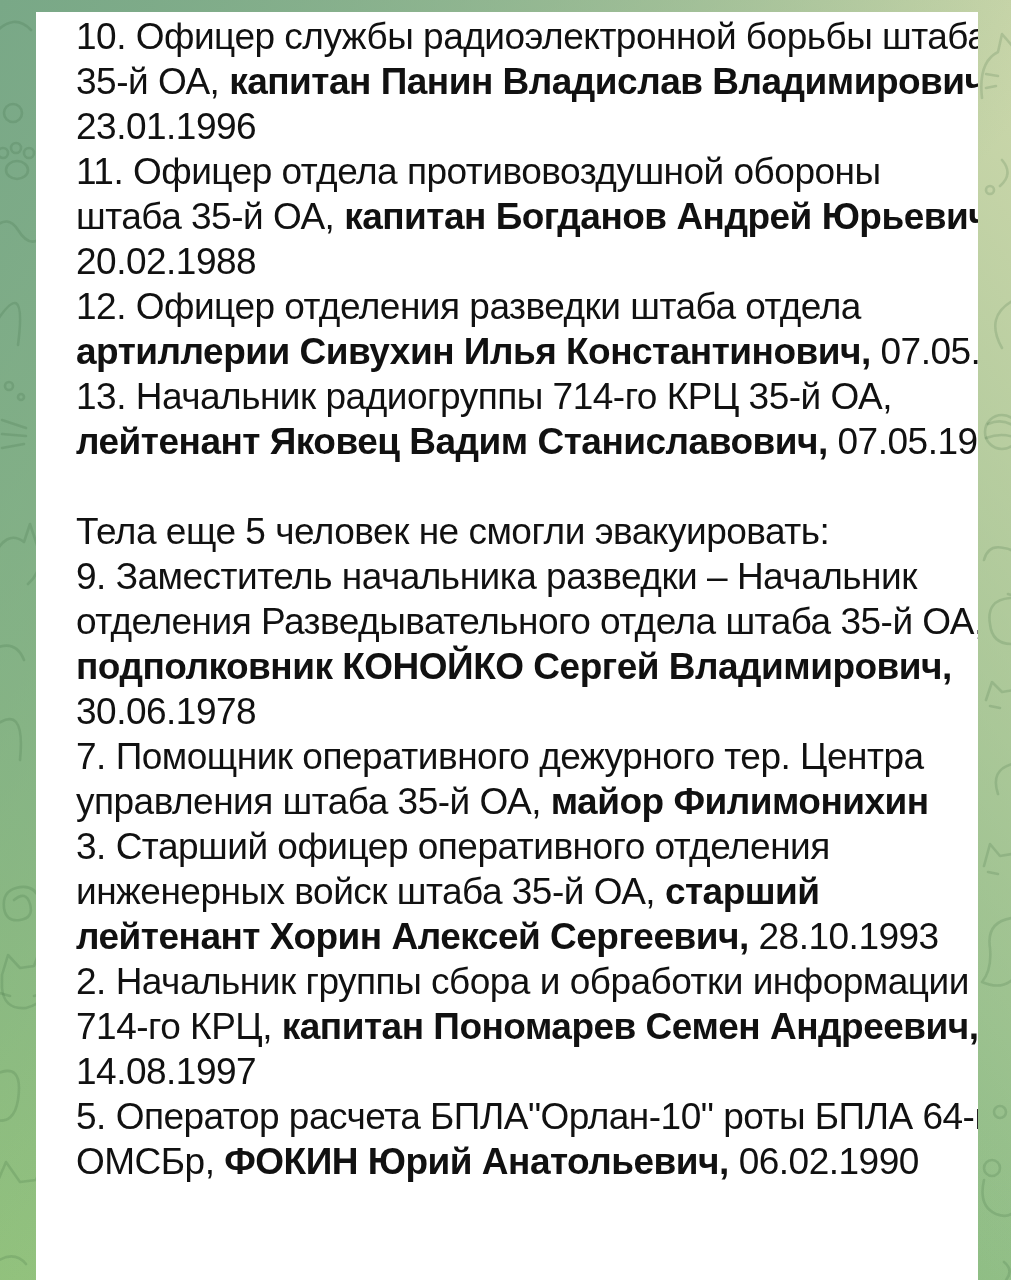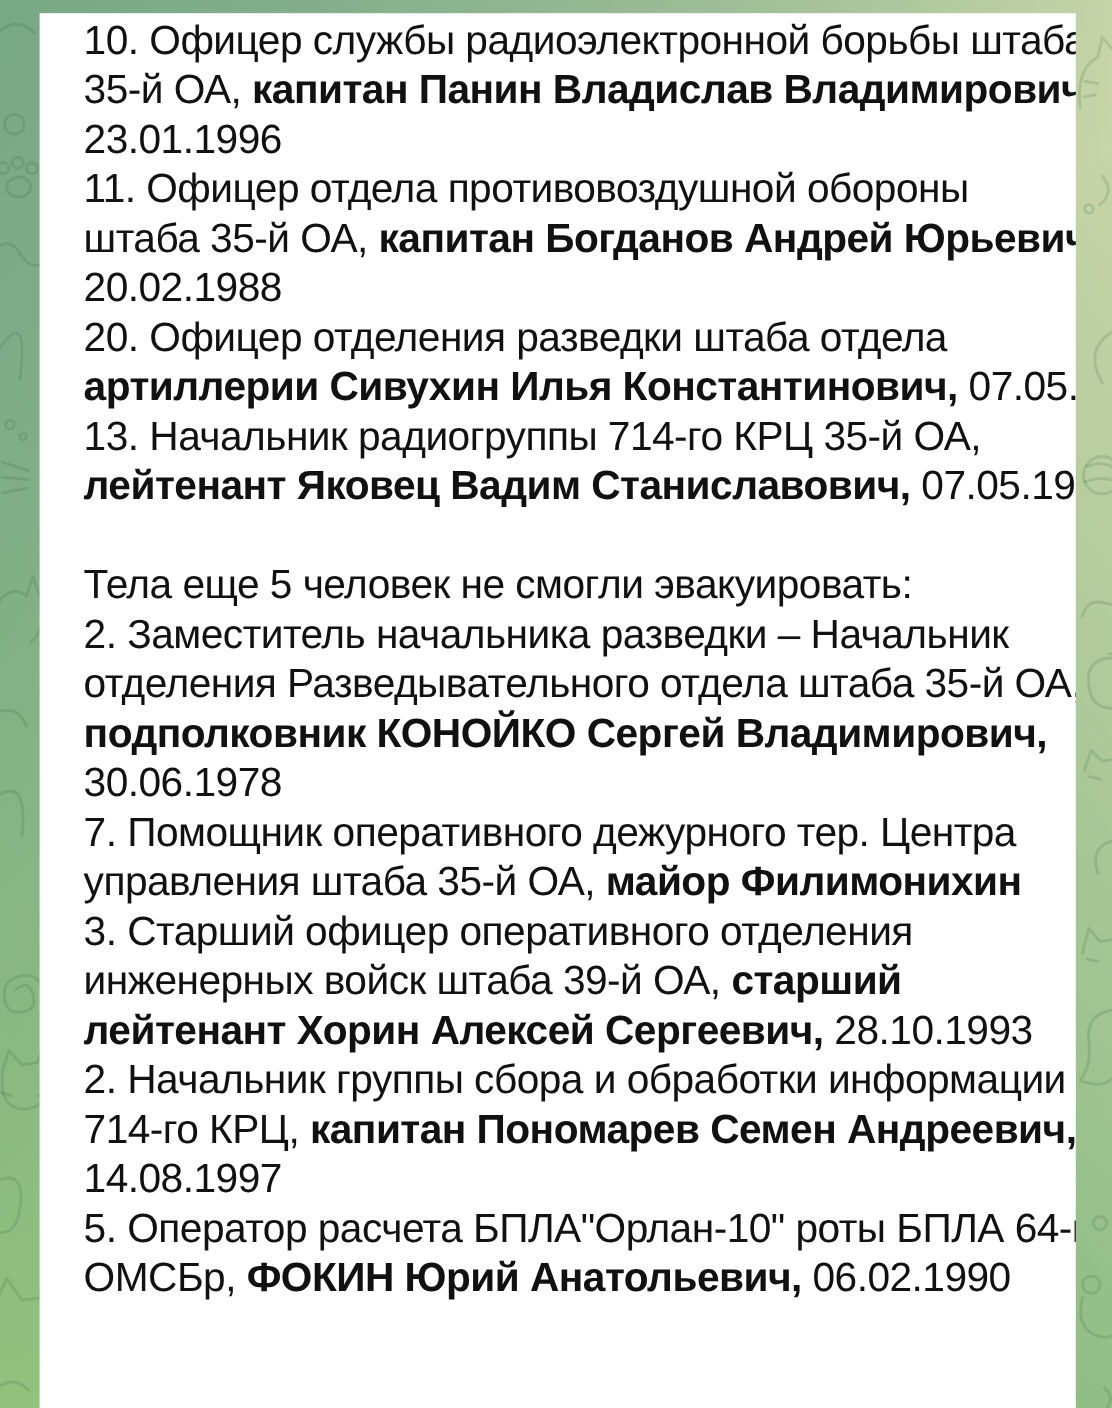--- a/index.html
+++ b/index.html
@@ -105,34 +105,34 @@
 </svg>
 
 <div class="bubble">
   <div class="msg-text">
       <div class="line"><span>10. Офицер службы радиоэлектронной борьбы штаба</span></div>
       <div class="line"><span>35-й ОА, </span><span class="b">капитан Панин Владислав Владимирович,</span></div>
       <div class="line"><span>23.01.1996</span></div>
       <div class="line"><span>11. Офицер отдела противовоздушной обороны</span></div>
       <div class="line"><span>штаба 35-й ОА, </span><span class="b">капитан Богданов Андрей Юрьевич,</span></div>
       <div class="line"><span>20.02.1988</span></div>
-      <div class="line"><span>20. Офицер отделения разведки штаба отдела</span></div>
+      <div class="line"><span>12. Офицер отделения разведки штаба отдела</span></div>
       <div class="line"><span class="b">артиллерии Сивухин Илья Константинович,</span><span> 07.05.1998</span></div>
       <div class="line"><span>13. Начальник радиогруппы 714-го КРЦ 35-й ОА,</span></div>
       <div class="line"><span class="b">лейтенант Яковец Вадим Станиславович,</span><span> 07.05.1984</span></div>
       <div class="line"></div>
       <div class="line"><span>Тела еще 5 человек не смогли эвакуировать:</span></div>
-      <div class="line"><span>2. Заместитель начальника разведки – Начальник</span></div>
+      <div class="line"><span>9. Заместитель начальника разведки – Начальник</span></div>
       <div class="line"><span>отделения Разведывательного отдела штаба 35-й ОА,</span></div>
       <div class="line"><span class="b">подполковник КОНОЙКО Сергей Владимирович,</span></div>
       <div class="line"><span>30.06.1978</span></div>
       <div class="line"><span>7. Помощник оперативного дежурного тер. Центра</span></div>
       <div class="line"><span>управления штаба 35-й ОА, </span><span class="b">майор Филимонихин</span></div>
       <div class="line"><span>3. Старший офицер оперативного отделения</span></div>
-      <div class="line"><span>инженерных войск штаба 39-й ОА, </span><span class="b">старший</span></div>
+      <div class="line"><span>инженерных войск штаба 35-й ОА, </span><span class="b">старший</span></div>
       <div class="line"><span class="b">лейтенант Хорин Алексей Сергеевич,</span><span> 28.10.1993</span></div>
       <div class="line"><span>2. Начальник группы сбора и обработки информации</span></div>
       <div class="line"><span>714-го КРЦ, </span><span class="b">капитан Пономарев Семен Андреевич,</span></div>
       <div class="line"><span>14.08.1997</span></div>
       <div class="line"><span>5. Оператор расчета БПЛА"Орлан-10" роты БПЛА 64-й</span></div>
       <div class="line"><span>ОМСБр, </span><span class="b">ФОКИН Юрий Анатольевич,</span><span> 06.02.1990</span></div>
     </div>
 </div>
 
 </body></html>

